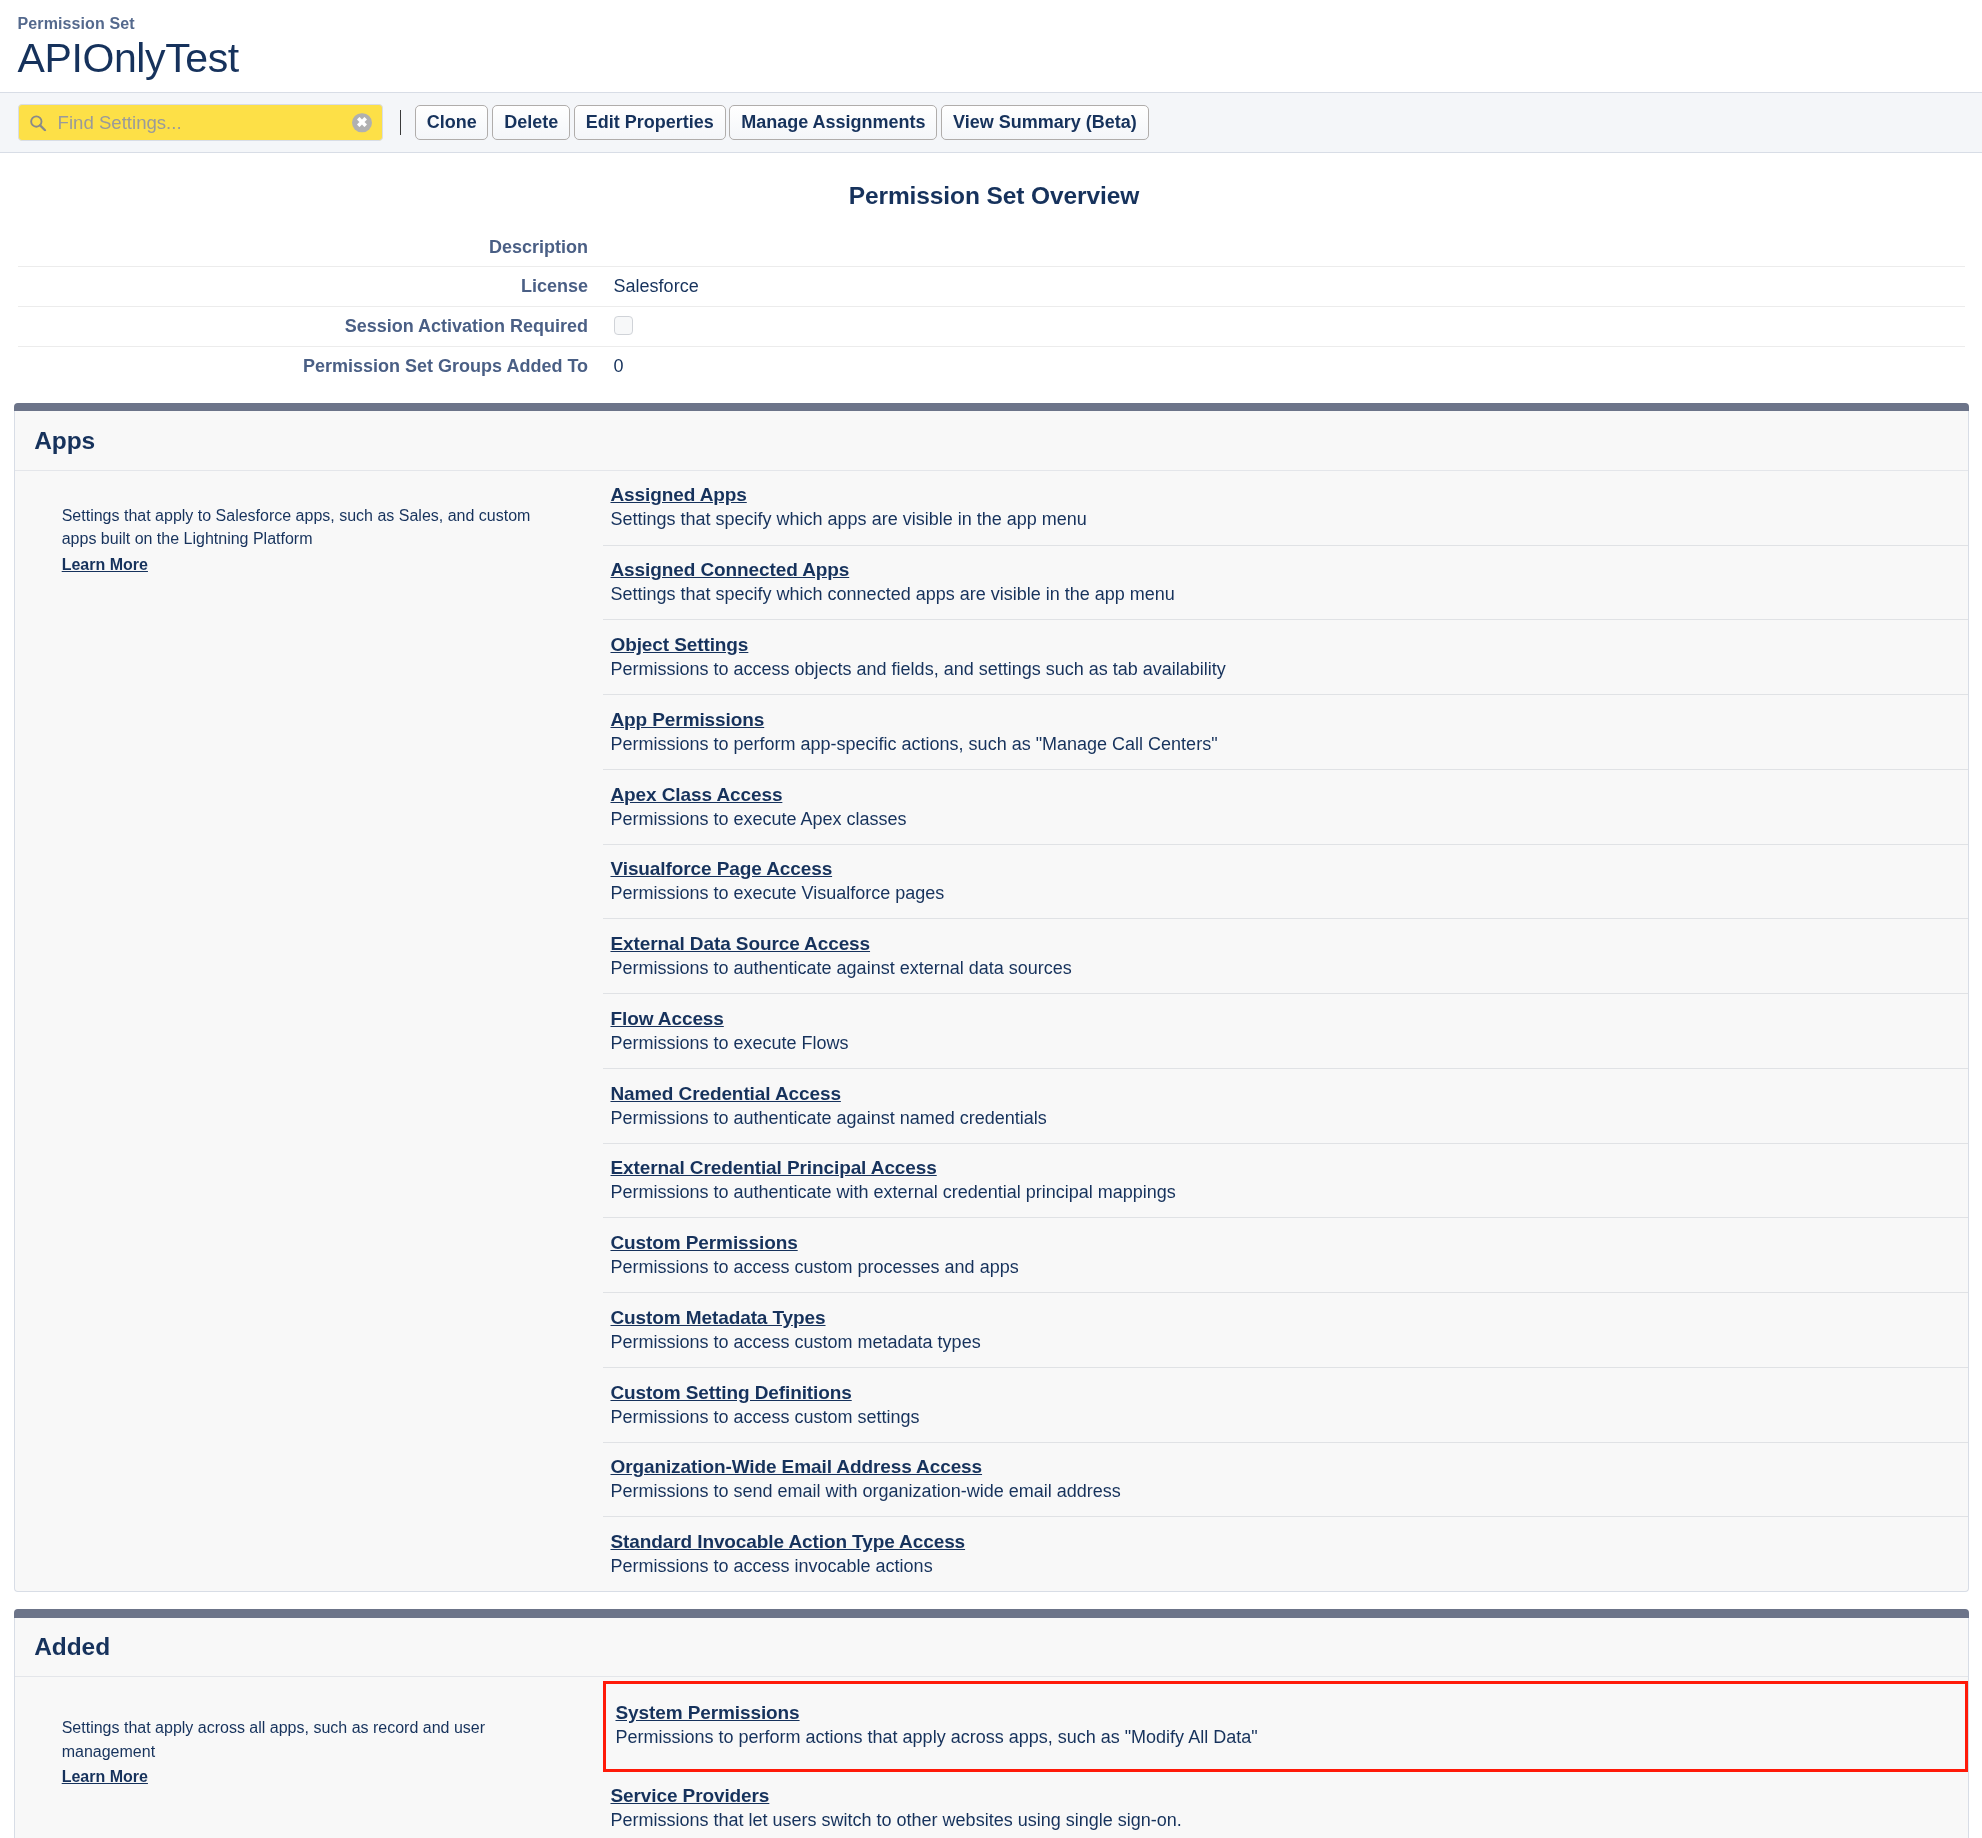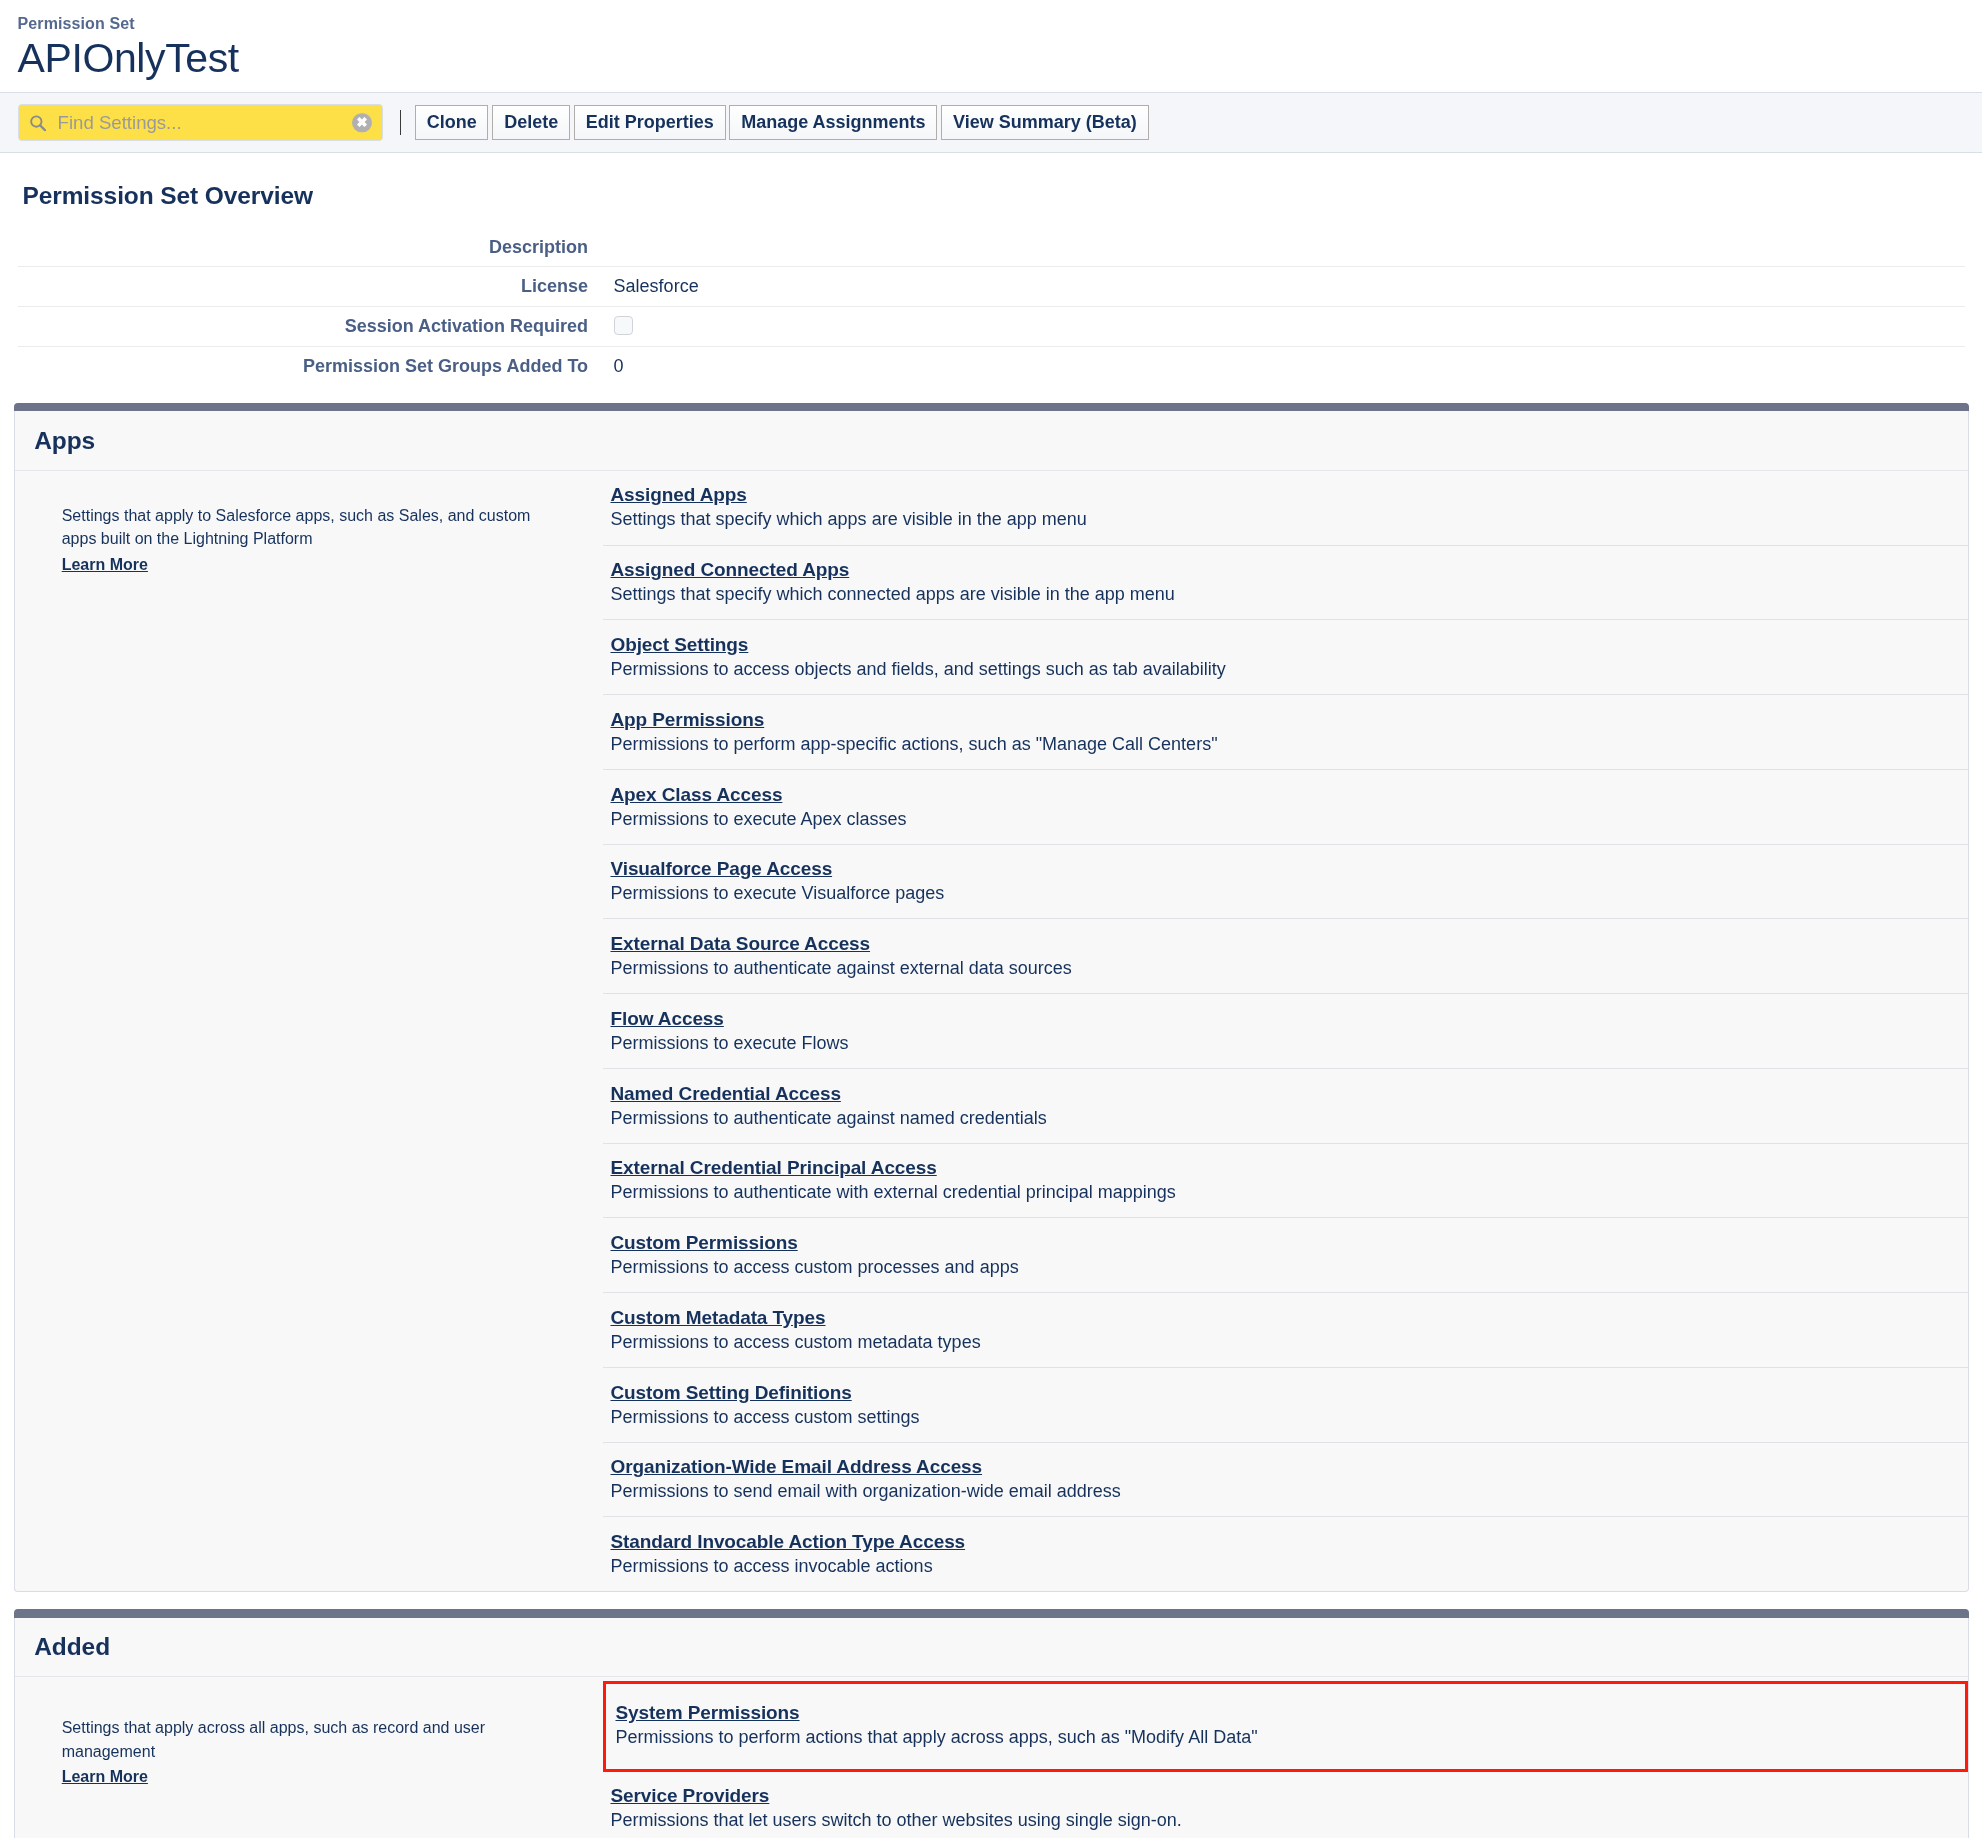--- a/index.html
+++ b/index.html
@@ -92,21 +92,21 @@
     font-weight: bold;
   }
   .tool-divider {
     width: 1px;
     height: 25.5px;
     background: #3a3a3a;
     margin: 0 13.7px 0 17.6px;
   }
   .btn {
     border: 1px solid #b0adab;
-    border-radius: 0;
+    border-radius: 5px;
     background: linear-gradient(to bottom, #ffffff 0%, #f4f6f9 100%);
     color: #16325c;
     font-size: 18px;
     font-weight: bold;
     font-family: "Liberation Sans", sans-serif;
     padding: 4.9px 10.8px 5.9px 10.8px;
     margin-right: 3.9px;
     cursor: pointer;
     line-height: 1.25;
     white-space: nowrap;
@@ -116,20 +116,21 @@
   
   .overview {
     padding: 21.6px 17.6px 0 17.6px;
   }
   .overview-title {
     font-size: 24.5px;
     font-weight: bold;
     color: #16325c;
     margin: 7.8px 0 17.6px 4.9px;
     letter-spacing: -0.1px;
+    text-align: center;
   }
   .detail-table {
     width: 100%;
     border-collapse: collapse;
   }
   .detail-table tr { }
   .detail-table tr + tr td { border-top: 1px solid #ececec; }
   .detail-table td {
     padding: 8.8px 0 8.8px 0;
     vertical-align: top;

